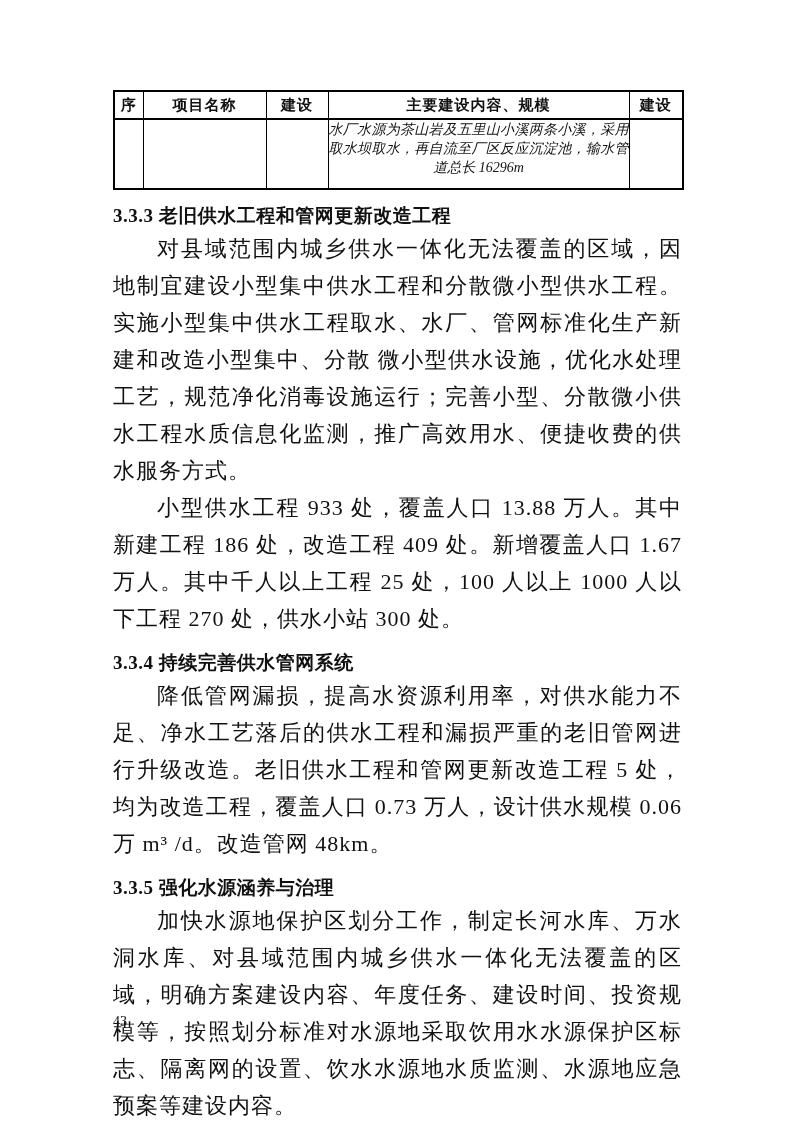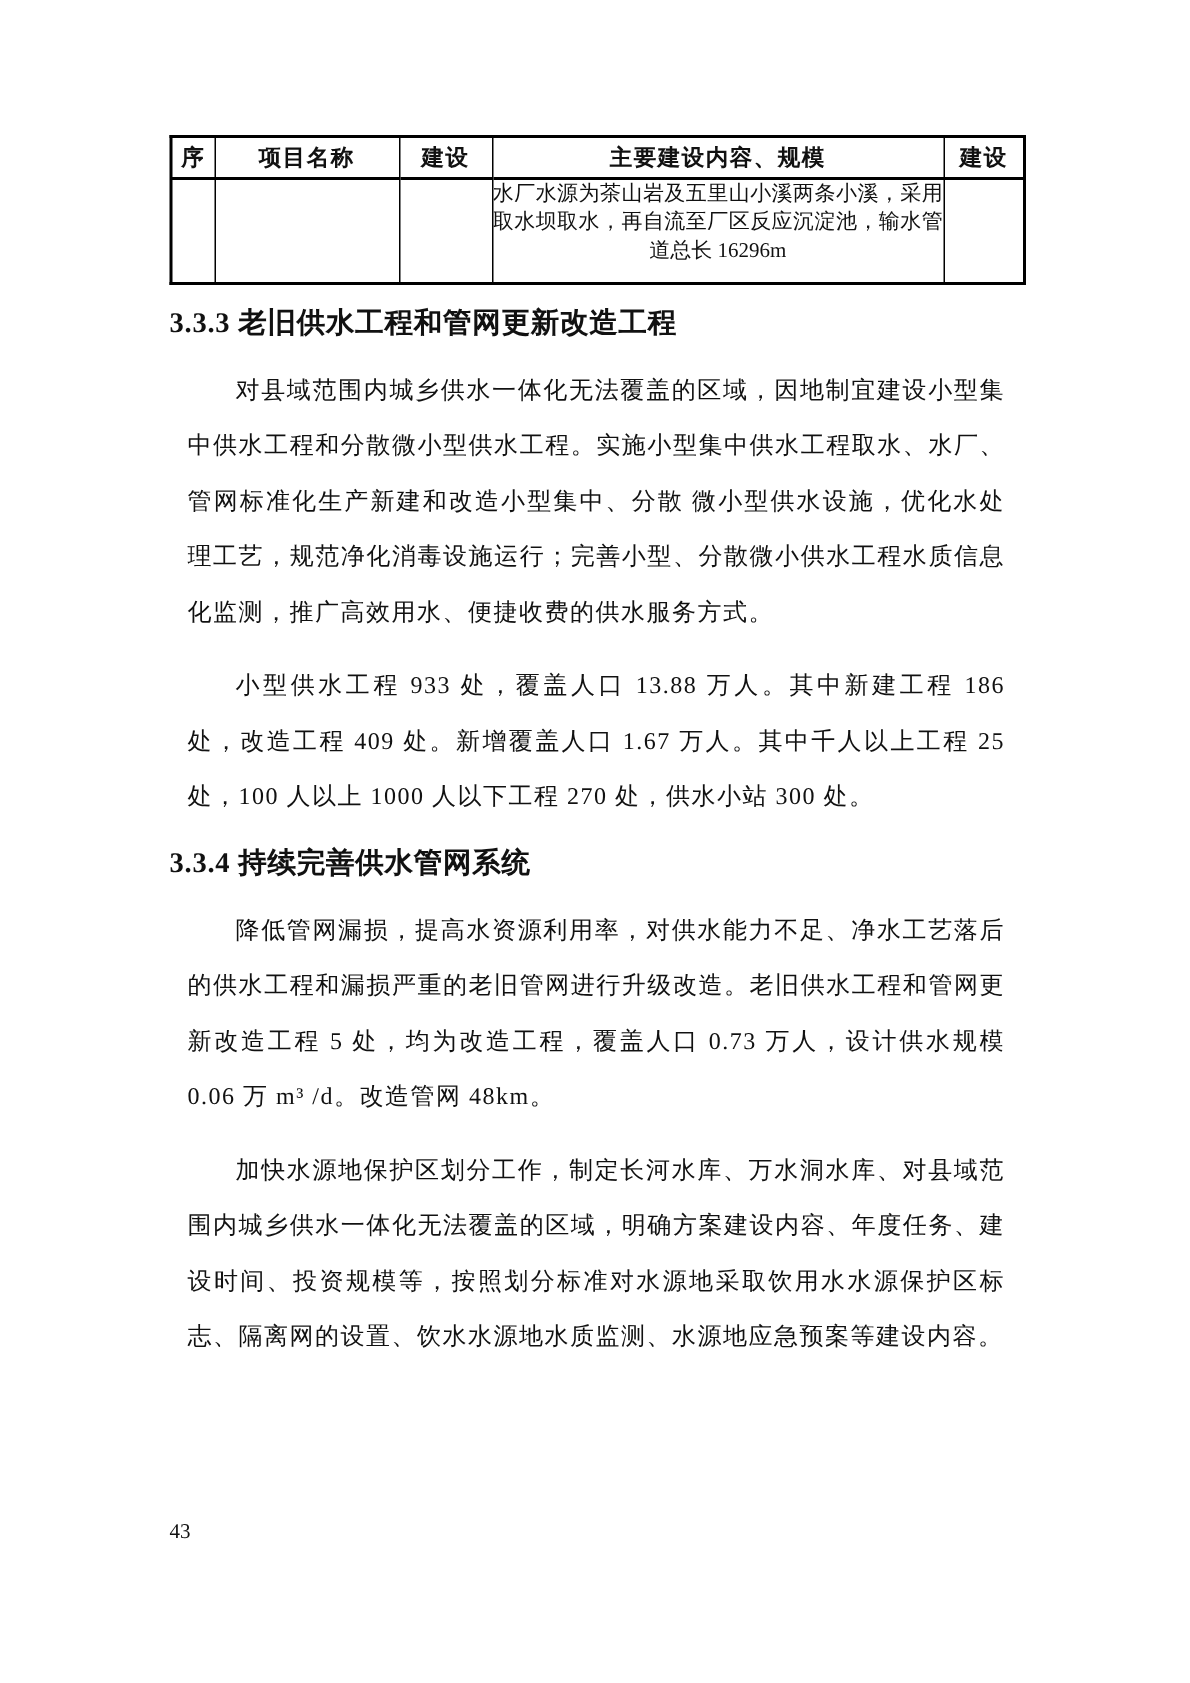--- a/index.html
+++ b/index.html
@@ -47,32 +47,33 @@
   table.doc-table tbody td {
     height: 68px;
     font-size: 14px;
     line-height: 19px;
     vertical-align: top;
   }
   td.cell-main {
     text-align: justify;
     text-align-last: center;
     padding: 2px 6px;
+    font-style: italic;
   }
   
   h3.section-heading {
     margin: 12px 0 0 0;
     font-size: 19px;
     line-height: 28px;
     font-weight: bold;
     letter-spacing: 0.5px;
   }
   p.body-para {
-    margin: 12px;
-    font-size: 16px;
+    margin: 0;
+    font-size: 22px;
     line-height: 37px;
     letter-spacing: 1px;
     text-align: justify;
     text-indent: 2em;
   }
   
   .page-number {
     position: absolute;
     top: 1014px;
     left: 113px;
@@ -119,19 +120,20 @@
       <p class="body-para">对县域范围内城乡供水一体化无法覆盖的区域，因地制宜建设小型集中供水工程和分散微小型供水工程。实施小型集中供水工程取水、水厂、管网标准化生产新建和改造小型集中、分散 微小型供水设施，优化水处理工艺，规范净化消毒设施运行；完善小型、分散微小供水工程水质信息化监测，推广高效用水、便捷收费的供水服务方式。</p>
       <p class="body-para">小型供水工程 933 处，覆盖人口 13.88 万人。其中新建工程 186 处，改造工程 409 处。新增覆盖人口 1.67 万人。其中千人以上工程 25 处，100 人以上 1000 人以下工程 270 处，供水小站 300 处。</p>
     </div>
 
     <div class="section">
       <h3 class="section-heading">3.3.4 持续完善供水管网系统</h3>
       <p class="body-para">降低管网漏损，提高水资源利用率，对供水能力不足、净水工艺落后的供水工程和漏损严重的老旧管网进行升级改造。老旧供水工程和管网更新改造工程 5 处，均为改造工程，覆盖人口 0.73 万人，设计供水规模 0.06 万 m³ /d。改造管网 48km。</p>
     </div>
 
     <div class="section">
+      <h3 class="section-heading">3.3.5 强化水源涵养与治理</h3>
       <p class="body-para">加快水源地保护区划分工作，制定长河水库、万水洞水库、对县域范围内城乡供水一体化无法覆盖的区域，明确方案建设内容、年度任务、建设时间、投资规模等，按照划分标准对水源地采取饮用水水源保护区标志、隔离网的设置、饮水水源地水质监测、水源地应急预案等建设内容。</p>
     </div>
 
   </div>
 
   <div class="page-number">43</div>
 </div>
 
 </body></html>

